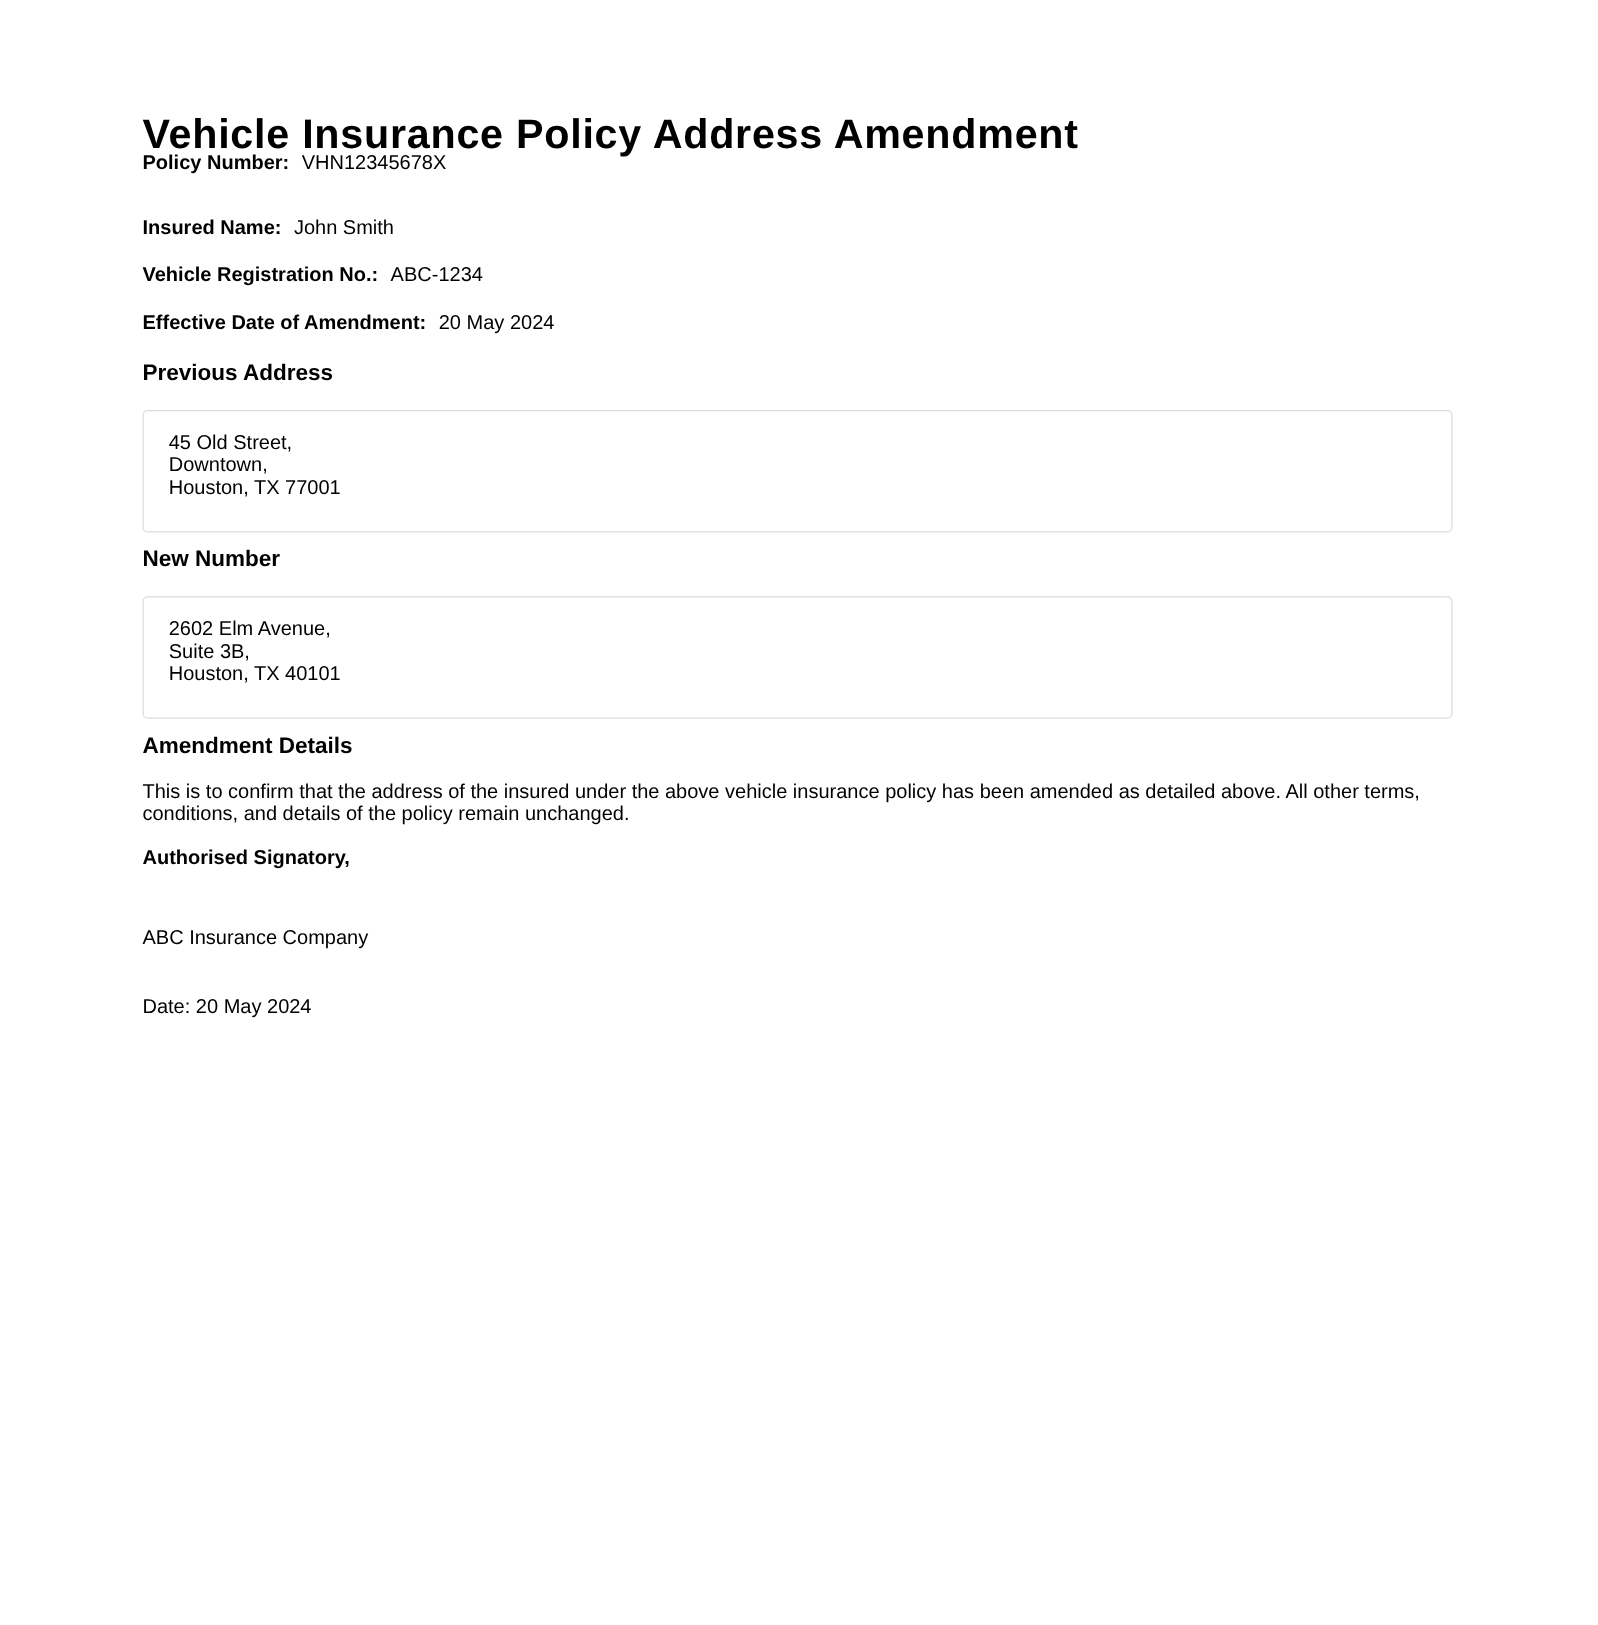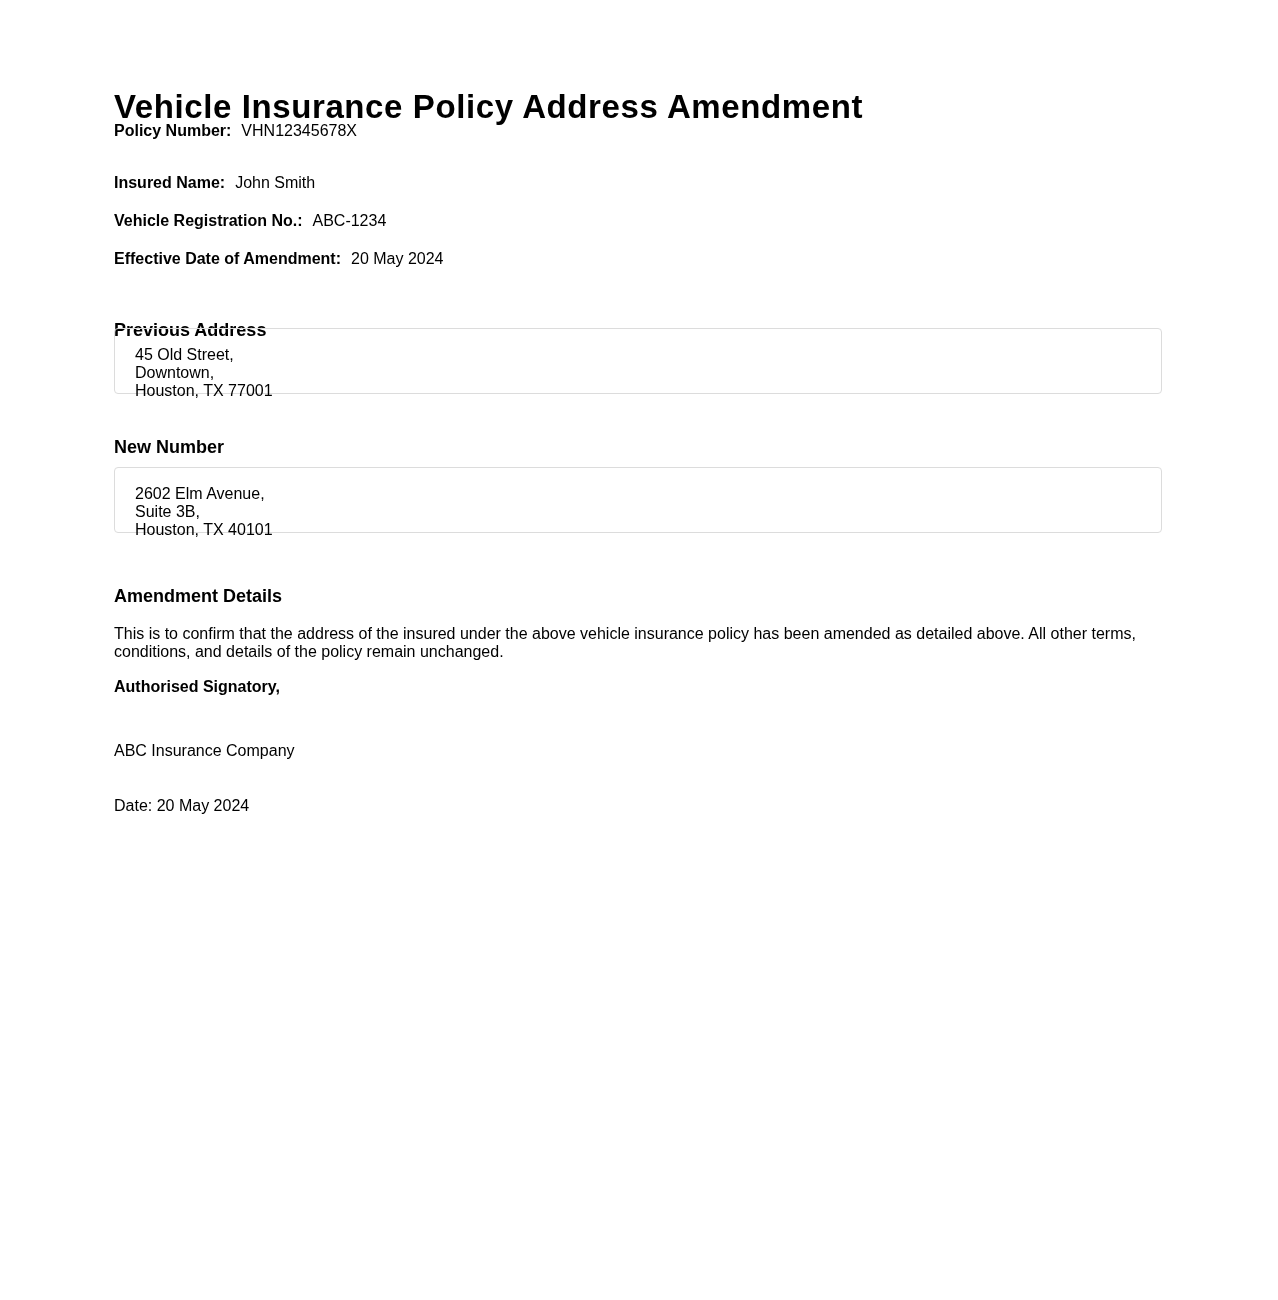--- a/index.html
+++ b/index.html
@@ -49,21 +49,21 @@
       margin: 0;
       font-size: 18px;
       font-weight: bold;
       line-height: 22px;
       white-space: nowrap;
     }
     .address-box {
       position: absolute;
       left: 0;
       width: 1048px;
-      height: 66px;
+      height: 98px;
       border: 1px solid #dcdcdc;
       border-radius: 4px;
       box-sizing: border-box;
     }
     .address-box .lines {
       position: absolute;
       left: 20px;
       top: 17px;
       line-height: 18px;
     }
@@ -104,33 +104,33 @@
   </div>
 
   <div class="field" style="top:211px;">
     <span class="label">Vehicle Registration No.:</span><span class="value">ABC-1234</span>
   </div>
 
   <div class="field" style="top:249px;">
     <span class="label">Effective Date of Amendment:</span><span class="value">20 May 2024</span>
   </div>
 
-  <h2 class="section-heading" style="top:287px;margin-top:32px;">Previous Address</h2>
+  <h2 class="section-heading" style="top:287px;">Previous Address</h2>
 
   <div class="address-box" style="top:328px;">
     <div class="lines">
       <span class="line">45 Old Street,</span>
       <span class="line">Downtown,</span>
       <span class="line">Houston, TX 77001</span>
     </div>
   </div>
 
   <h2 class="section-heading" style="top:436px;">New Number</h2>
 
-  <div class="address-box" style="top:467px;">
+  <div class="address-box" style="top:477px;">
     <div class="lines">
       <span class="line">2602 Elm Avenue,</span>
       <span class="line">Suite 3B,</span>
       <span class="line">Houston, TX 40101</span>
     </div>
   </div>
 
   <h2 class="section-heading" style="top:585px;">Amendment Details</h2>
 
   <p class="paragraph" style="top:625px;">This is to confirm that the address of the insured under the above vehicle insurance policy has been amended as detailed above. All other terms, conditions, and details of the policy remain unchanged.</p>

